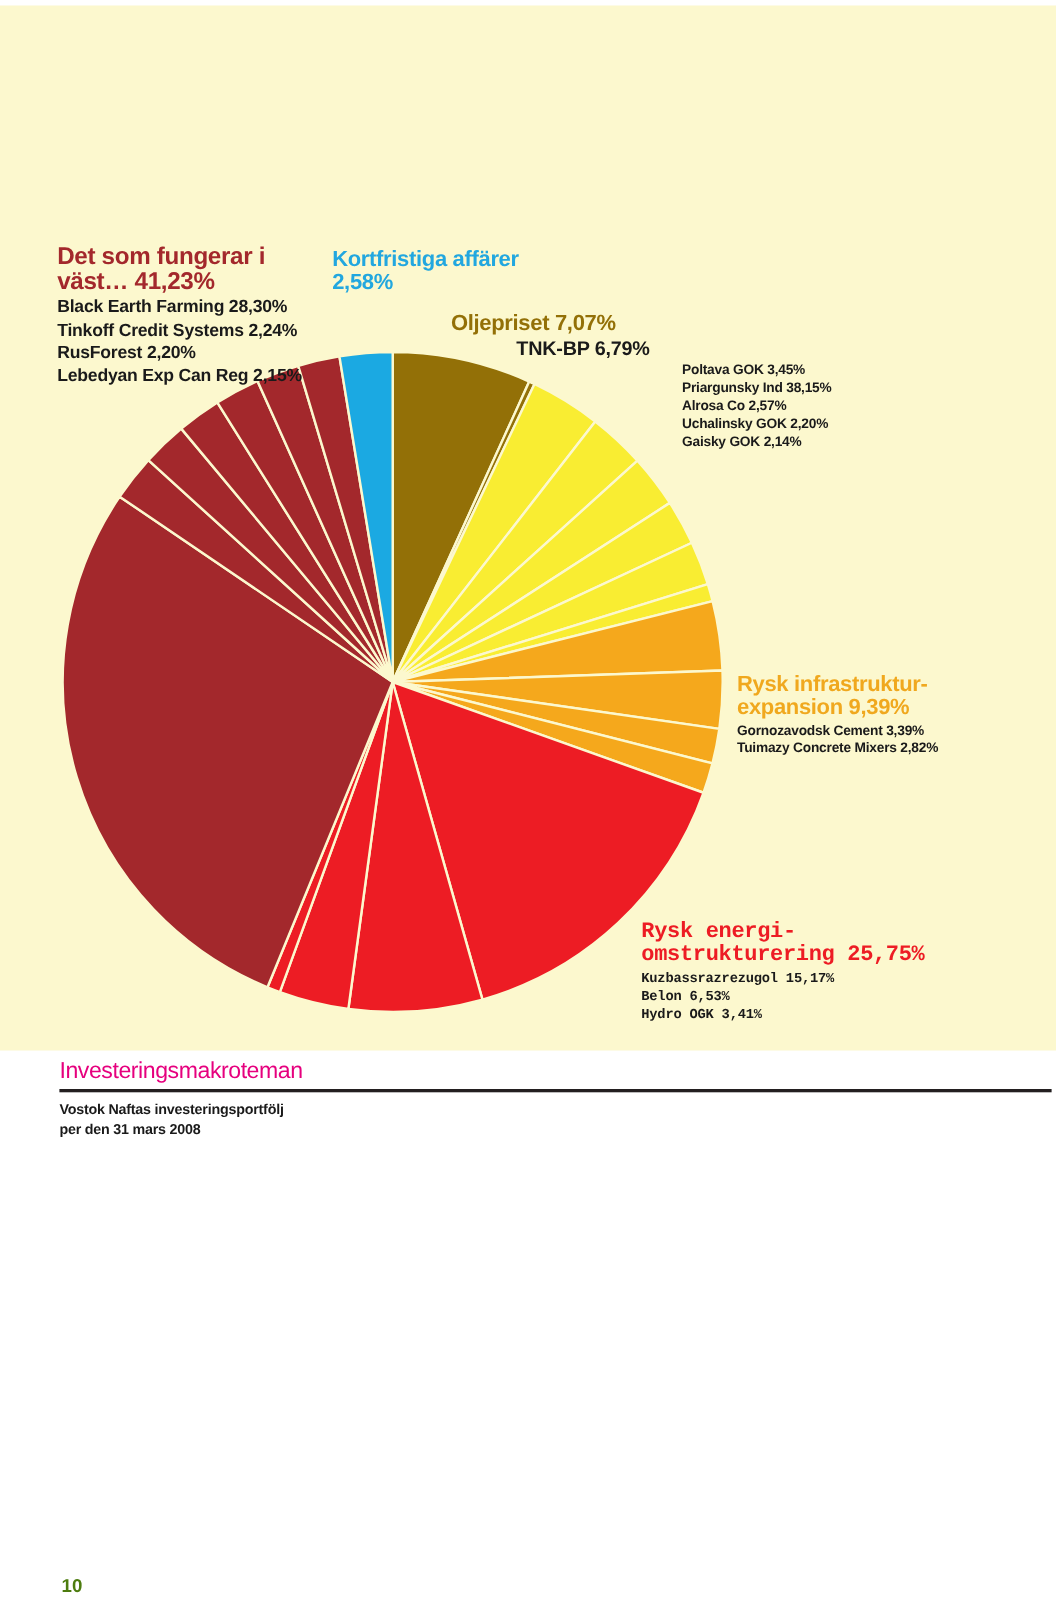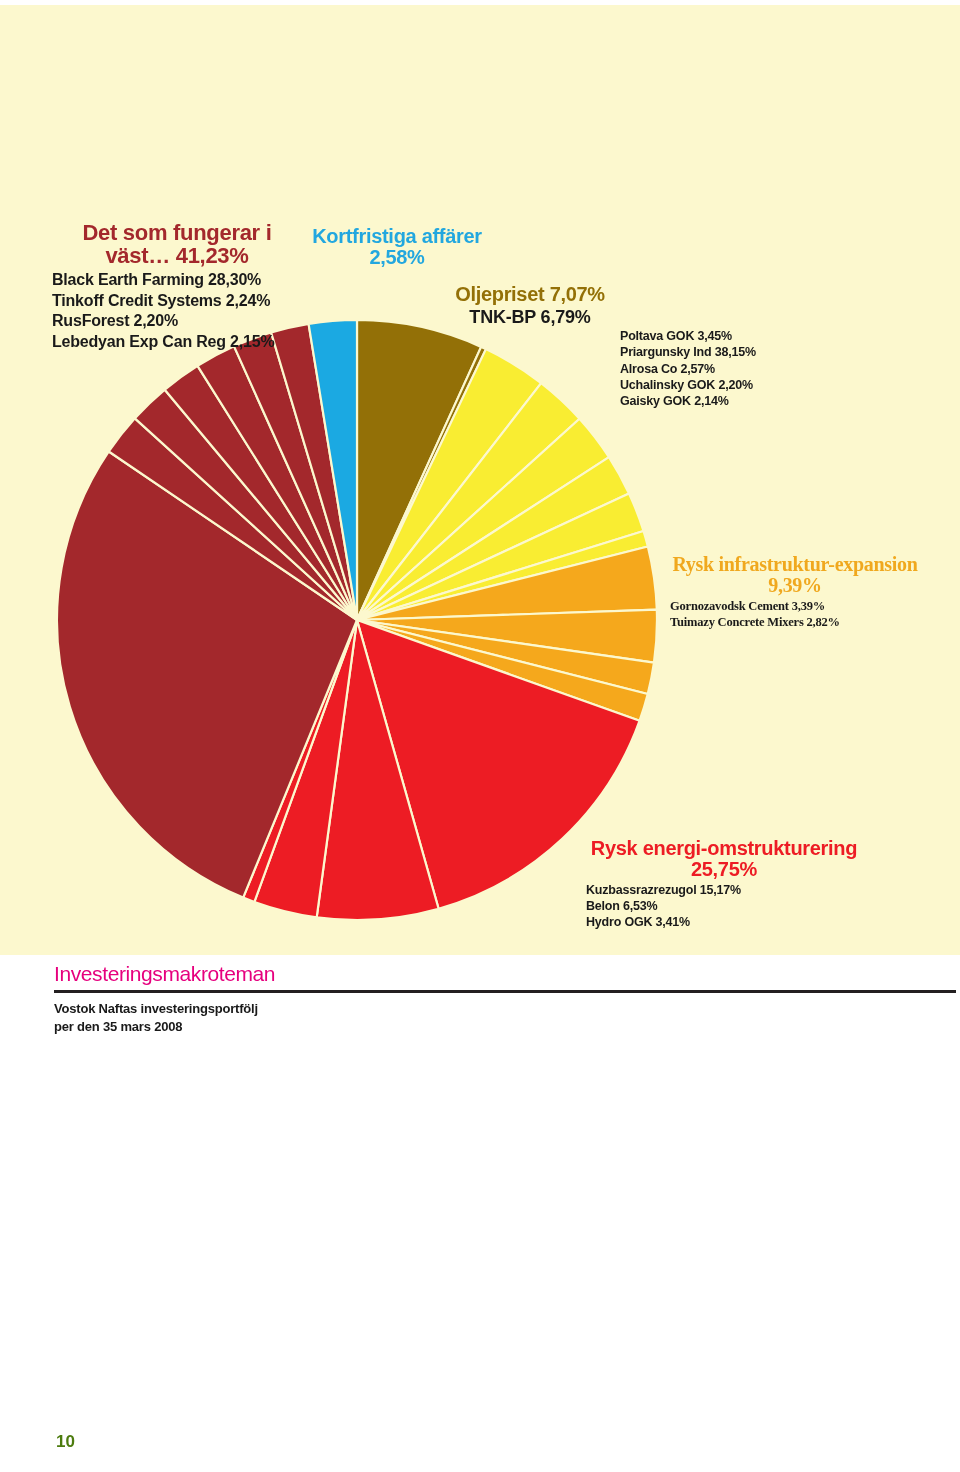--- a/index.html
+++ b/index.html
@@ -9,46 +9,46 @@
     position:relative;overflow:hidden;
   }
   #cream{
     position:absolute;left:0;top:5px;width:960px;height:950px;
     background:#FCF8CE;
   }
   #pie-wrap{
     position:absolute;left:0;top:5px;width:960px;height:950px;
   }
   .lbl{position:absolute;}
-  .head{font-weight:bold;line-height:1.04;letter-spacing:-0.3px;text-align:center;}
+  .head{font-weight:bold;line-height:1.04;letter-spacing:-0.3px;}
   .sub{font-weight:bold;color:#1A1A1A;line-height:1.30;letter-spacing:-0.2px;}
 
   
   #lab-west      {left:52px;  top:222px; width:250px;}
   #lab-west .head{font-size:22px;color:#A3282C;}
   #lab-west .sub {font-size:16px;margin-top:2px;}
 
   #lab-short      {left:274px; top:226px; width:190px;margin-left:28px;}
   #lab-short .head{font-size:20px;color:#22A7DF;}
 
   #lab-oil      {left:410px; top:284px; width:240px;}
   #lab-oil .head{font-size:20px;color:#937007;}
   #lab-oil .sub {font-size:18px;margin-top:1px;text-align:center;}
 
   #lab-comm      {left:620px; top:326px; width:230px;}
   #lab-comm .head{font-size:20px;color:#F5E53B;}
   #lab-comm .sub {font-size:12.5px;margin-top:2px;}
 
-  #lab-infra      {left:670px; top:554px; width:250px;font-family:Liberation Serif, serif;}
+  #lab-infra      {left:670px; top:612px; width:250px;}
   #lab-infra .head{font-size:20px;color:#F0A81E;}
   #lab-infra .sub {font-size:12.5px;margin-top:2px;}
 
-  #lab-energy      {left:569px; top:838px; width:310px;}
+  #lab-energy      {left:583px; top:838px; width:310px;font-family:Liberation Mono, monospace;}
   #lab-energy .head{font-size:20px;color:#ED1C24;}
-  #lab-energy .sub {font-size:12.5px;margin-top:2px;margin-left:17px;}
+  #lab-energy .sub {font-size:12.5px;margin-top:2px;}
 
   
   #footer{position:absolute;left:54px;top:962px;width:902px;}
   #footer-title{font-size:21px;font-weight:normal;color:#E6007E;letter-spacing:-0.4px;}
   #footer-rule{height:3px;background:#231F20;margin-top:4px;width:902px;}
   #footer-sub{font-size:13px;font-weight:bold;color:#1A1A1A;line-height:1.42;margin-top:7px;letter-spacing:-0.2px;}
 
   #page-num{position:absolute;left:56px;top:1432px;font-size:17px;font-weight:bold;color:#4d7c0f;}
 </style>
 </head>
@@ -132,17 +132,17 @@
       <div>Belon 6,53%</div>
       <div>Hydro OGK 3,41%</div>
     </div>
 </div>
 
 <div id="footer">
   <div id="footer-title">Investeringsmakroteman</div>
   <div id="footer-rule"></div>
   <div id="footer-sub">
     <div>Vostok Naftas investeringsportfölj</div>
-    <div>per den 35 mars 2008</div>
+    <div>per den 31 mars 2008</div>
   </div>
 </div>
 
 <div id="page-num">10</div>
 
 </body></html>

